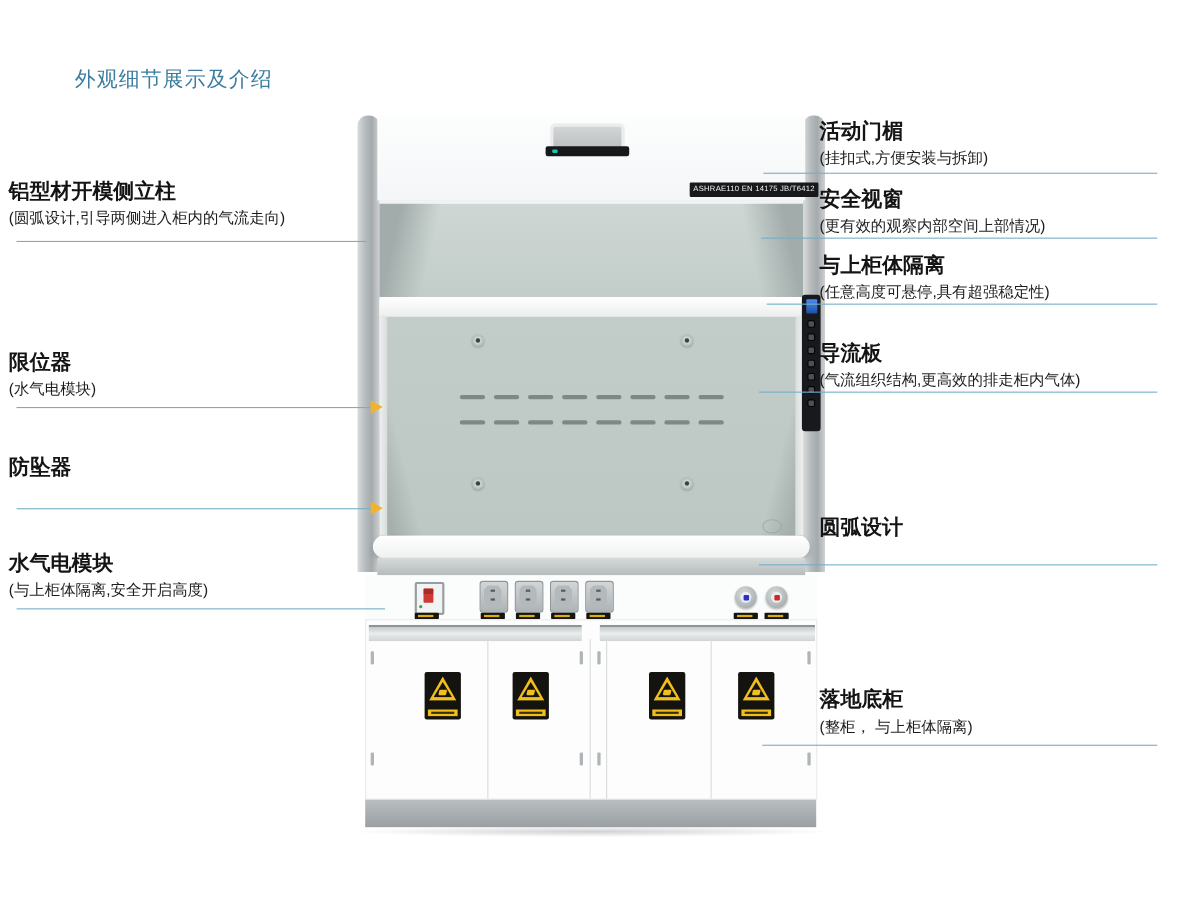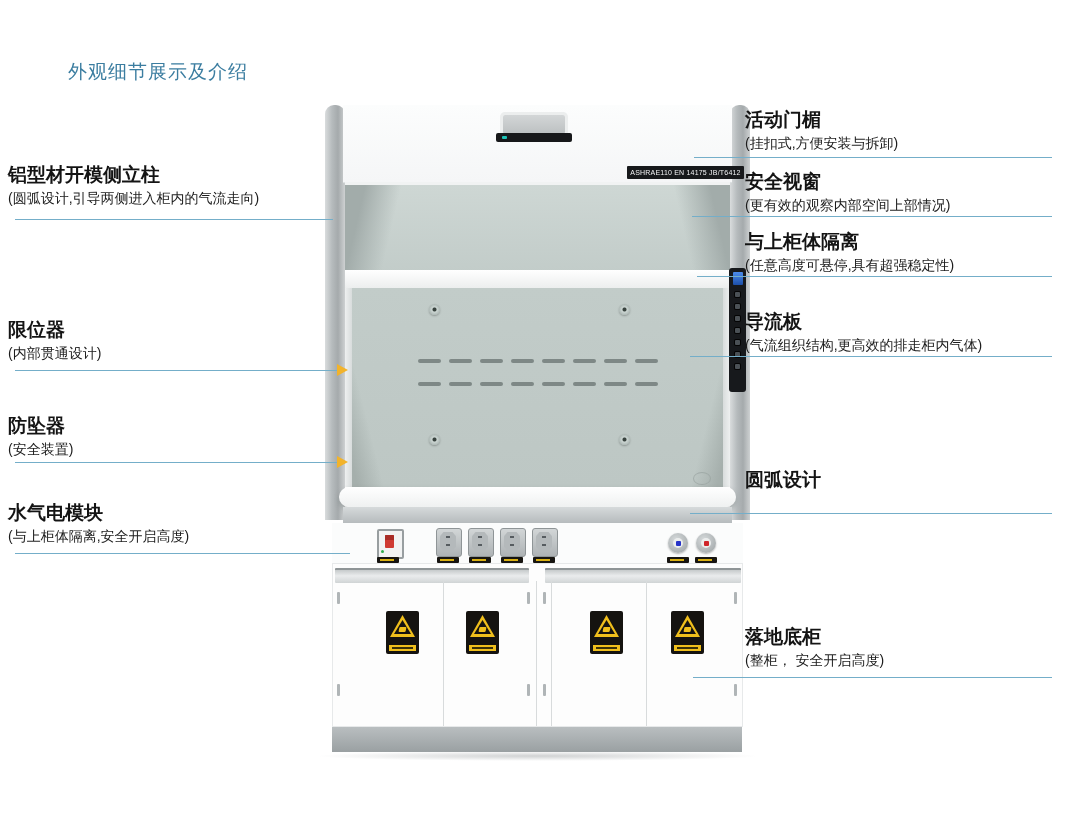--- a/index.html
+++ b/index.html
@@ -118,28 +118,27 @@
   <div class="page-title">外观细节展示及介绍</div>
 
   <div class="callout callout-l" style="top:163px">
     <div class="co-title">铝型材开模侧立柱</div>
     <div class="co-desc">(圆弧设计,引导两侧进入柜内的气流走向)</div>
   </div>
   <div class="leader" style="left:15px;top:219px;width:318px"></div>
 
   <div class="callout callout-l" style="top:318px">
     <div class="co-title">限位器</div>
-    <div class="co-desc">(内部贯通设计)</div>
+    <div class="co-desc">(水气电模块)</div>
   </div>
   <div class="leader" style="left:15px;top:370px;width:322px"></div>
   <div class="yarrow" style="left:337px;top:364px"></div>
 
   <div class="callout callout-l" style="top:414px">
     <div class="co-title">防坠器</div>
-    <div class="co-desc">(安全装置)</div>
   </div>
   <div class="leader" style="left:15px;top:462px;width:322px"></div>
   <div class="yarrow" style="left:337px;top:456px"></div>
 
   <div class="callout callout-l" style="top:501px">
     <div class="co-title">水气电模块</div>
     <div class="co-desc">(与上柜体隔离,安全开启高度)</div>
   </div>
   <div class="leader" style="left:15px;top:553px;width:335px"></div>
 
@@ -167,21 +166,21 @@
   </div>
   <div class="leader" style="left:690px;top:356px;width:362px"></div>
 
   <div class="callout callout-r" style="top:468px">
     <div class="co-title">圆弧设计</div>
   </div>
   <div class="leader" style="left:690px;top:513px;width:362px"></div>
 
   <div class="callout callout-r" style="top:625px">
     <div class="co-title">落地底柜</div>
-    <div class="co-desc">(整柜， 安全开启高度)</div>
+    <div class="co-desc">(整柜， 与上柜体隔离)</div>
   </div>
   <div class="leader" style="left:693px;top:677px;width:359px"></div>
 
   <div class="hood">
 
     <div class="abs col col-l"></div>
     <div class="abs col col-r"></div>
 
     <div class="abs header"></div>
     <div class="abs handle-plate"></div>

